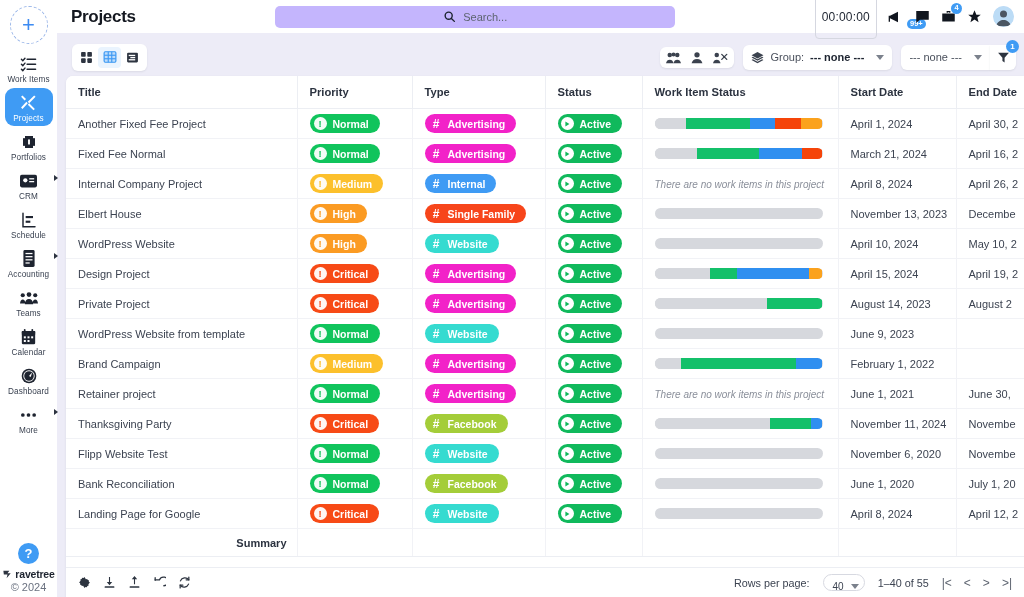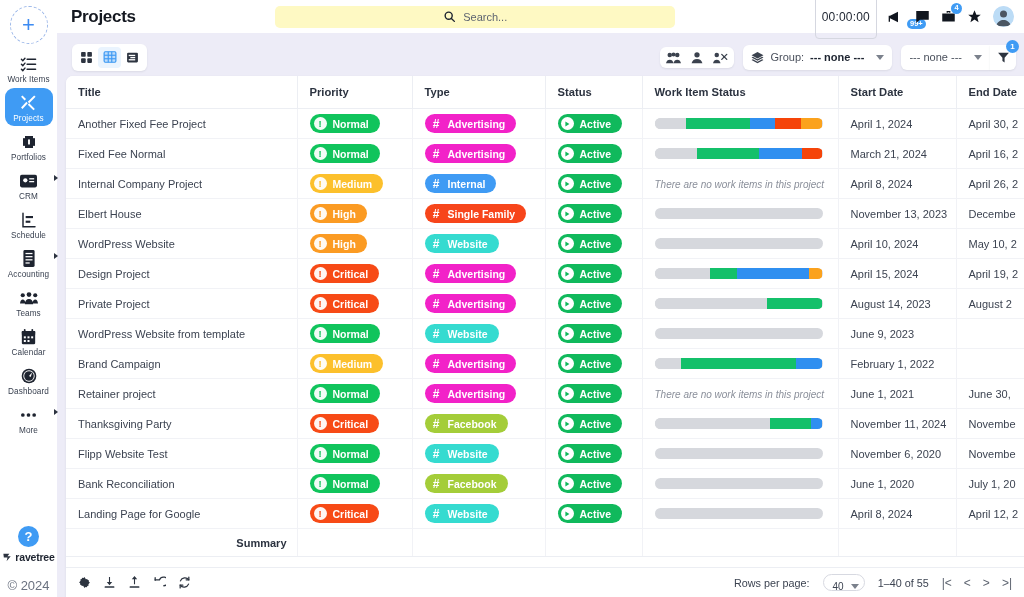--- a/index.html
+++ b/index.html
@@ -49,34 +49,34 @@
     display: flex; flex-direction: column; align-items: center;
   }
   .help-btn {
     width: 21px; height: 21px; border-radius: 50%;
     background: #3f9bf4; color: #fff; font-size: 13px; font-weight: bold;
     display: flex; align-items: center; justify-content: center;
     margin-bottom: 4px; cursor: pointer;
   }
   .brand { display:flex; align-items:center; gap:2px; }
   .brand-name { font-size: 10.5px; font-weight: bold; color: #1e2430; letter-spacing: -.2px;}
-  .copy { font-size: 13px; color: #6b7280; margin-top: 15px; }
+  .copy { font-size: 11px; color: #6b7280; margin-top: 1px; }
 
   
   .main { flex: 1; height: 597px; display: flex; flex-direction: column; min-width: 0; }
 
   
   .topbar {
     height: 33px; background: #fff; flex: 0 0 33px;
     display: flex; align-items: center; padding: 0 10px 0 14px;
   }
   .page-title { font-size: 17px; font-weight: bold; color: #141820; letter-spacing: -.3px; }
   .searchwrap { flex: 1; display:flex; justify-content:center; }
   .searchbox {
-    width: 400px; height: 22px; background: #fef9c3; border-radius: 5px;
+    width: 400px; height: 22px; background: #c4b5fd; border-radius: 5px;
     display: flex; align-items: center; justify-content: center; gap: 7px;
     cursor: text;
   }
   .searchbox .sicon { color:#1d2430; display:flex; }
   .search-ph { font-size: 11px; color: #5d6470; }
   .topright { display: flex; align-items: center; gap: 11px; }
   .timer {
     border: 1px solid #d5d7e0; border-radius: 4px; padding: 14px 6px;
     font-size: 12px; color: #1d2430; letter-spacing: .2px;
   }

